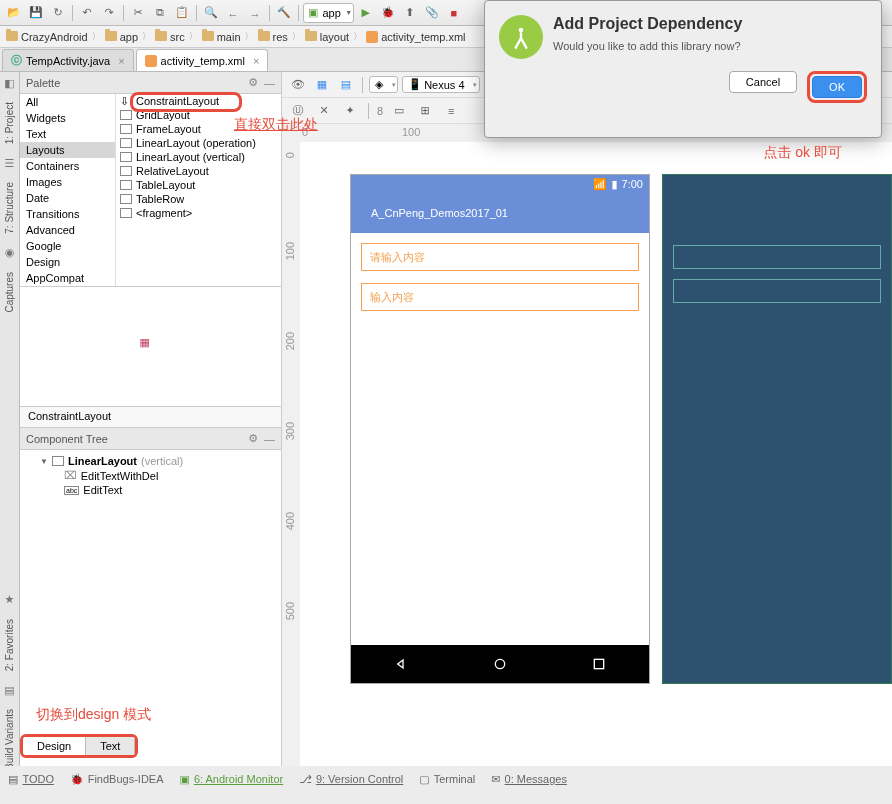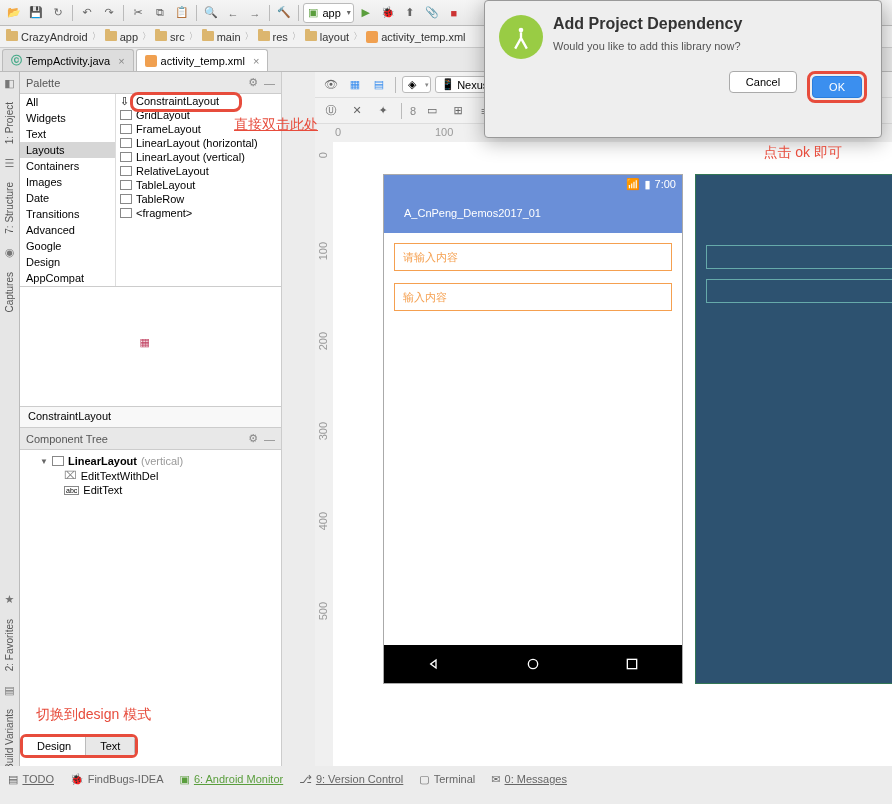--- a/index.html
+++ b/index.html
@@ -27,21 +27,21 @@
 .ed-tab { height: 22px; padding: 0 8px; background: #ddd; border: 1px solid #bbb; border-bottom: none; display: flex; align-items: center; gap: 4px; border-radius: 3px 3px 0 0; margin-right: 2px; }
 .ed-tab.active { background: #fff; }
 .close-x { color: #888; cursor: pointer; margin-left: 4px; }
 
 
 .left-strip { position: absolute; left: 0; top: 72px; width: 20px; bottom: 26px; background: #e6e6e6; border-right: 1px solid #bbb; display: flex; flex-direction: column; align-items: center; padding-top: 4px; gap: 4px; }
 .strip-lbl { writing-mode: vertical-rl; transform: rotate(180deg); font-size: 10px; color: #555; padding: 8px 0; }
 .strip-icon { width: 14px; height: 14px; display:flex; align-items:center; justify-content:center; color:#777; }
 
 
-.main { position: absolute; left: 20px; top: 72px; right: 0; bottom: 26px; display: flex; gap: 33px; }
+.main { position: absolute; left: 20px; top: 72px; right: 0; bottom: 26px; display: flex; }
 
 
 .palette-panel { width: 262px; display: flex; flex-direction: column; border-right: 1px solid #ccc; background: #f2f2f2; }
 .palette-header { height: 22px; display: flex; align-items: center; padding: 0 6px; border-bottom: 1px solid #ccc; background: #e8e8e8; }
 .pal-title { flex: 1; color: #555; }
 .pal-gear { color: #888; cursor: pointer; }
 .palette-body { display: flex; flex: 0 0 auto; }
 .pal-cats { width: 96px; border-right: 1px solid #ddd; background: #fff; }
 .pal-cat { padding: 2px 6px; cursor: pointer; }
 .pal-cat.sel { background: #d6d6d6; }
@@ -240,21 +240,21 @@
         <div class="pal-item">
             <span class="pal-item-icon"></span>
             <span>GridLayout</span>
           </div>
         <div class="pal-item">
             <span class="pal-item-icon"></span>
             <span>FrameLayout</span>
           </div>
         <div class="pal-item">
             <span class="pal-item-icon"></span>
-            <span>LinearLayout (horizontal)</span>
+            <span>LinearLayout (operation)</span>
           </div>
         <div class="pal-item">
             <span class="pal-item-icon"></span>
             <span>LinearLayout (vertical)</span>
           </div>
         <div class="pal-item">
             <span class="pal-item-icon"></span>
             <span>RelativeLayout</span>
           </div>
         <div class="pal-item">

